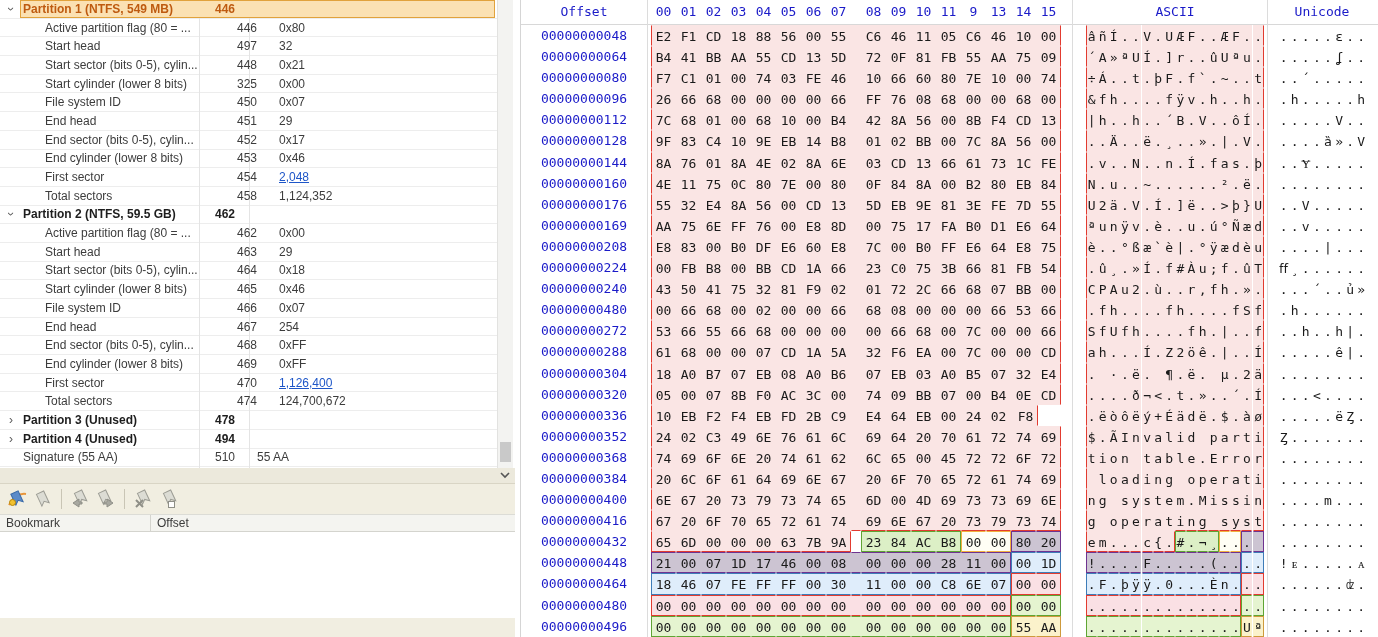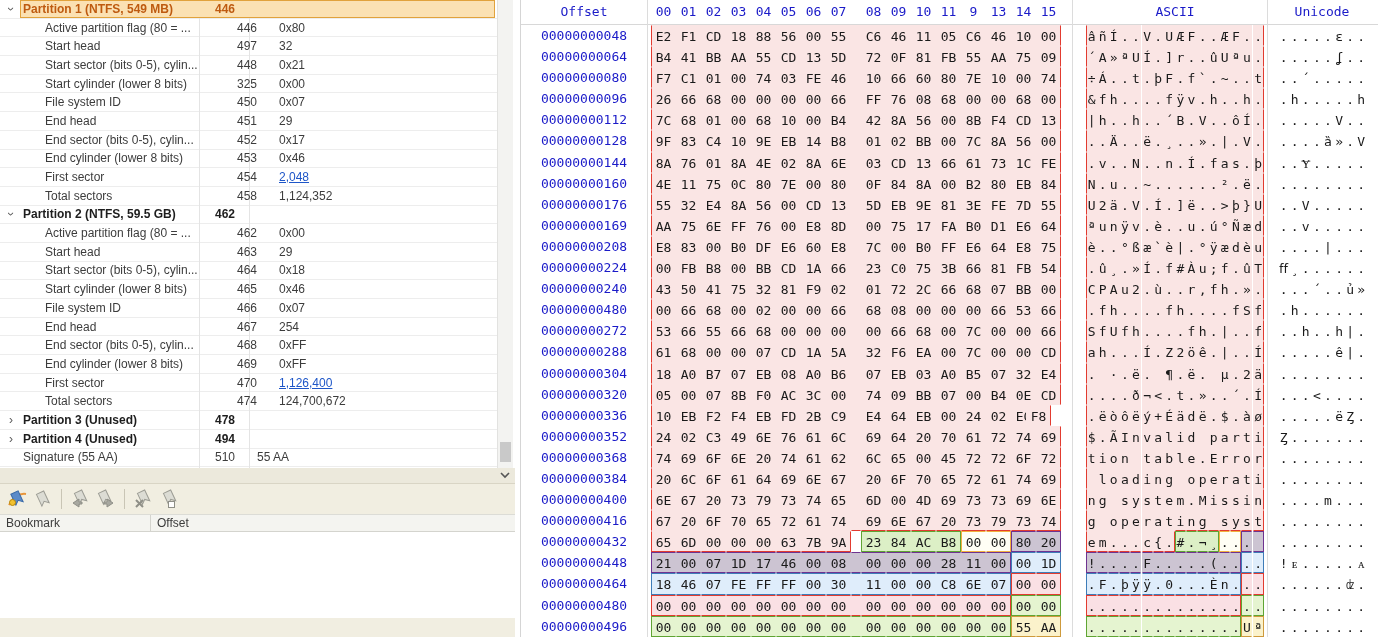--- a/index.html
+++ b/index.html
@@ -1119,21 +1119,21 @@
           <div class="hcell" style="left: 255px; width: 25px; background-color: rgb(250, 229, 228);">FD</div>
           <div class="hcell" style="left: 280px; width: 25px; background-color: rgb(250, 229, 228);">2B</div>
           <div class="hcell" style="left: 305px; width: 25px; background-color: rgb(250, 229, 228);">C9</div>
           <div class="hcell" style="left: 340px; width: 25px; background-color: rgb(250, 229, 228);">E4</div>
           <div class="hcell" style="left: 365px; width: 25px; background-color: rgb(250, 229, 228);">64</div>
           <div class="hcell" style="left: 390px; width: 25px; background-color: rgb(250, 229, 228);">EB</div>
           <div class="hcell" style="left: 415px; width: 25px; background-color: rgb(250, 229, 228);">00</div>
           <div class="hcell" style="left: 440px; width: 25px; background-color: rgb(250, 229, 228);">24</div>
           <div class="hcell" style="left: 465px; width: 25px; background-color: rgb(250, 229, 228);">02</div>
           <div class="hcell" style="left: 490px; width: 25px; background-color: rgb(250, 229, 228);">E0</div>
-          <div class="hcell" style="left: 505px; width: 25px; background-color: rgb(250, 229, 228); border-right-color: rgb(226, 59, 48);">F8</div>
+          <div class="hcell" style="left: 492px; width: 25px; background-color: rgb(250, 229, 228); border-right-color: rgb(226, 59, 48);">F8</div>
           <div class="hcell" style="left: 330px; width: 10px; background-color: rgb(250, 229, 228);"></div>
           <div class="hcell" style="left: 565px; width: 11.1px; background-color: rgb(250, 229, 228); border-left-color: rgb(226, 59, 48);">.</div>
           <div class="hcell" style="left: 576.1px; width: 11.1px; background-color: rgb(250, 229, 228);">ë</div>
           <div class="hcell" style="left: 587.2px; width: 11.1px; background-color: rgb(250, 229, 228);">ò</div>
           <div class="hcell" style="left: 598.3px; width: 11.1px; background-color: rgb(250, 229, 228);">ô</div>
           <div class="hcell" style="left: 609.4px; width: 11.1px; background-color: rgb(250, 229, 228);">ë</div>
           <div class="hcell" style="left: 620.5px; width: 11.1px; background-color: rgb(250, 229, 228);">ý</div>
           <div class="hcell" style="left: 631.6px; width: 11.1px; background-color: rgb(250, 229, 228);">+</div>
           <div class="hcell" style="left: 642.7px; width: 11.1px; background-color: rgb(250, 229, 228);">É</div>
           <div class="hcell" style="left: 653.8px; width: 11.1px; background-color: rgb(250, 229, 228);">ä</div>

